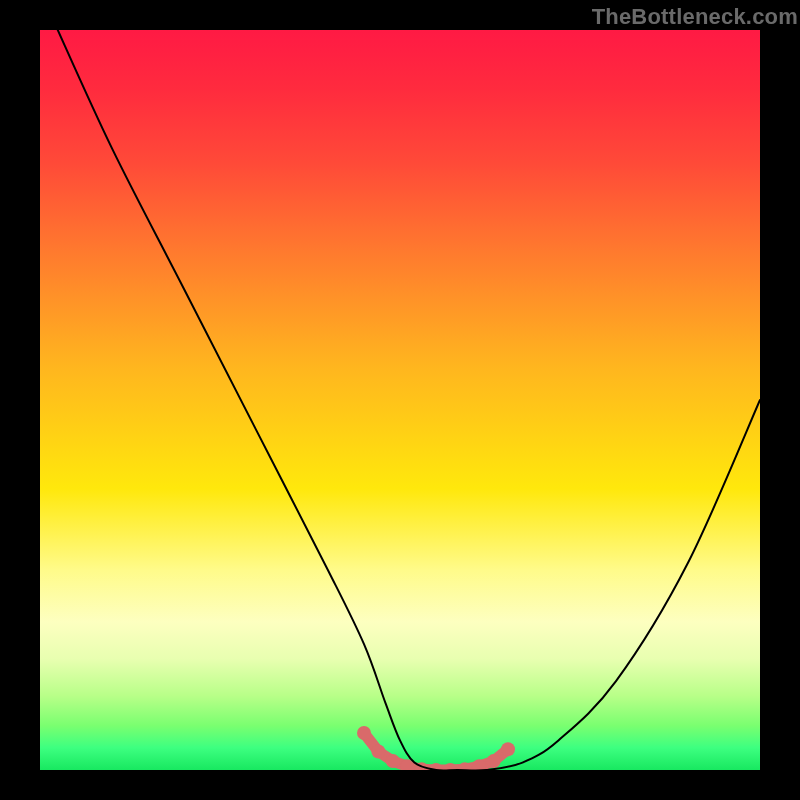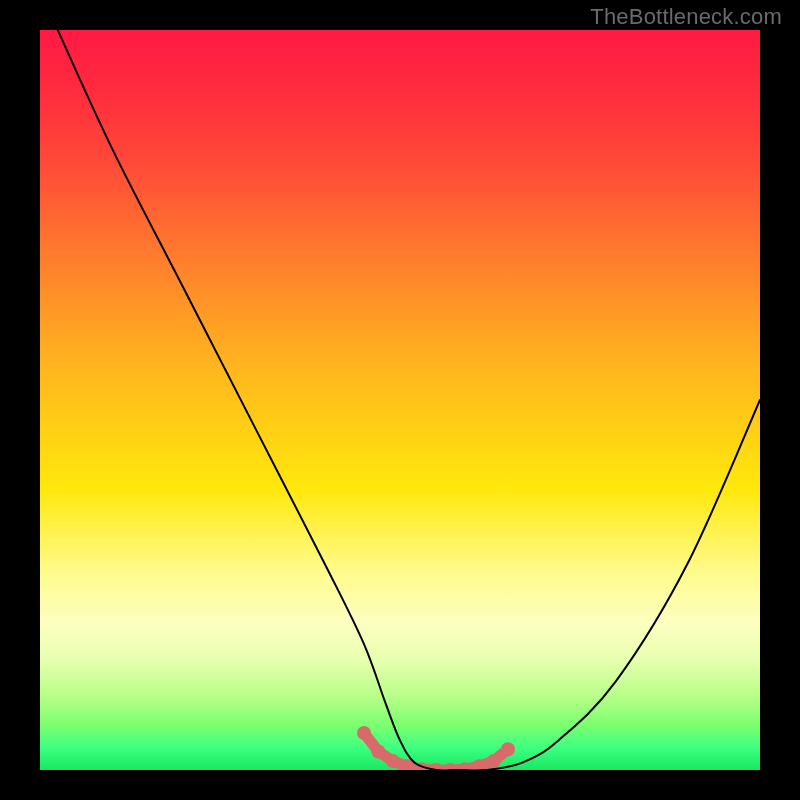--- a/index.html
+++ b/index.html
@@ -33,24 +33,24 @@
       #e8ffb0 85%,
       #b8ff88 90%,
       #7aff70 94%,
       #3dff80 97%,
       #18e860 100%
     );
   }
   .watermark {
     position: absolute;
     top: 4px;
-    right: 18px;
+    right: 2px;
     font-family: Arial, Helvetica, sans-serif;
     font-size: 22px;
-    font-weight: 400;
+    font-weight: 700;
     color: #6a6a6a;
     letter-spacing: 0.2px;
   }
   svg.curve {
     position: absolute;
     left: 0;
     top: 0;
     width: 720px;
     height: 740px;
   }

